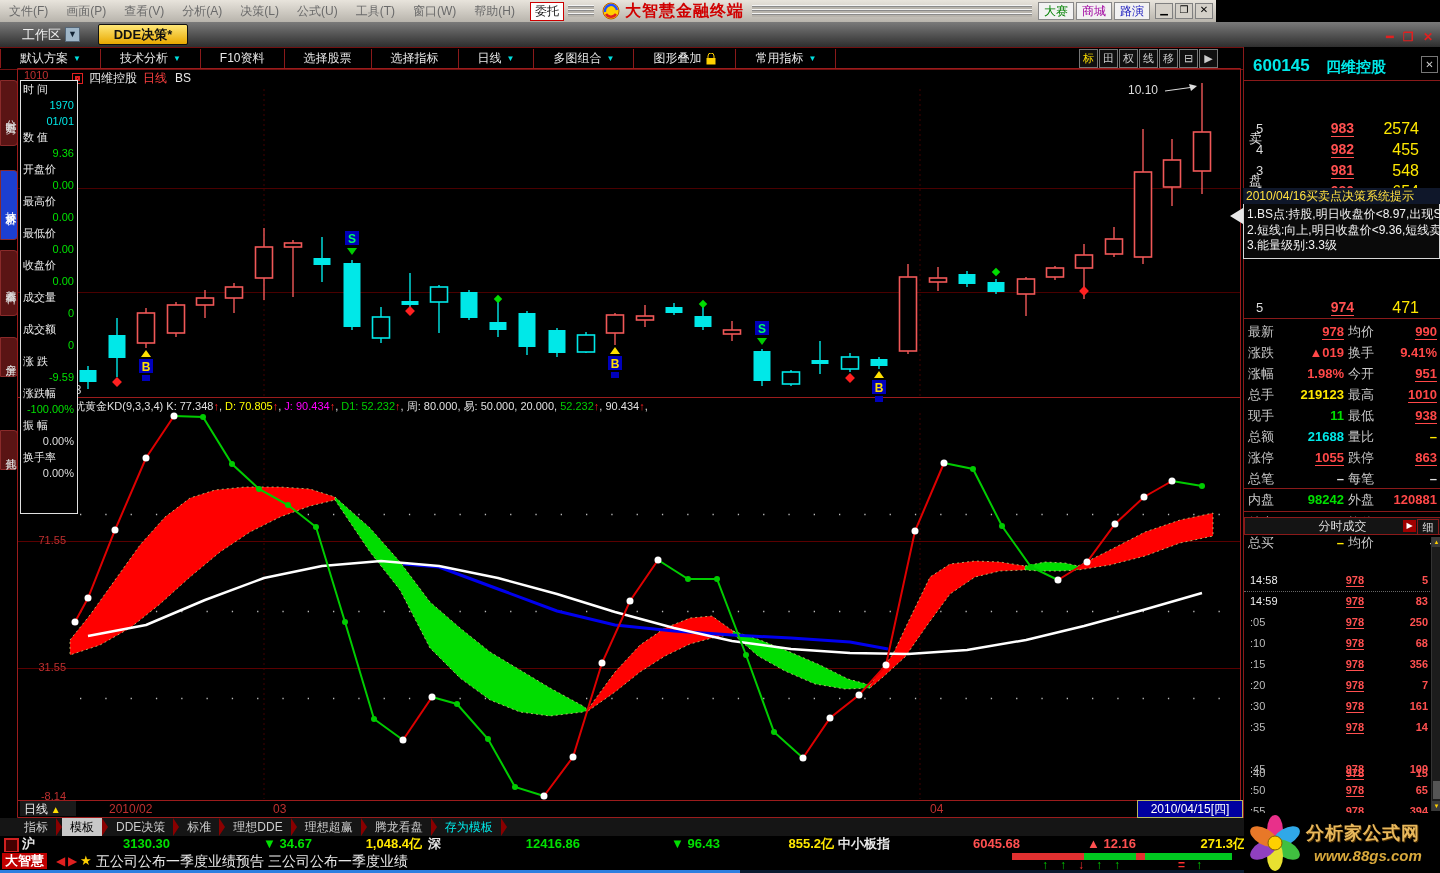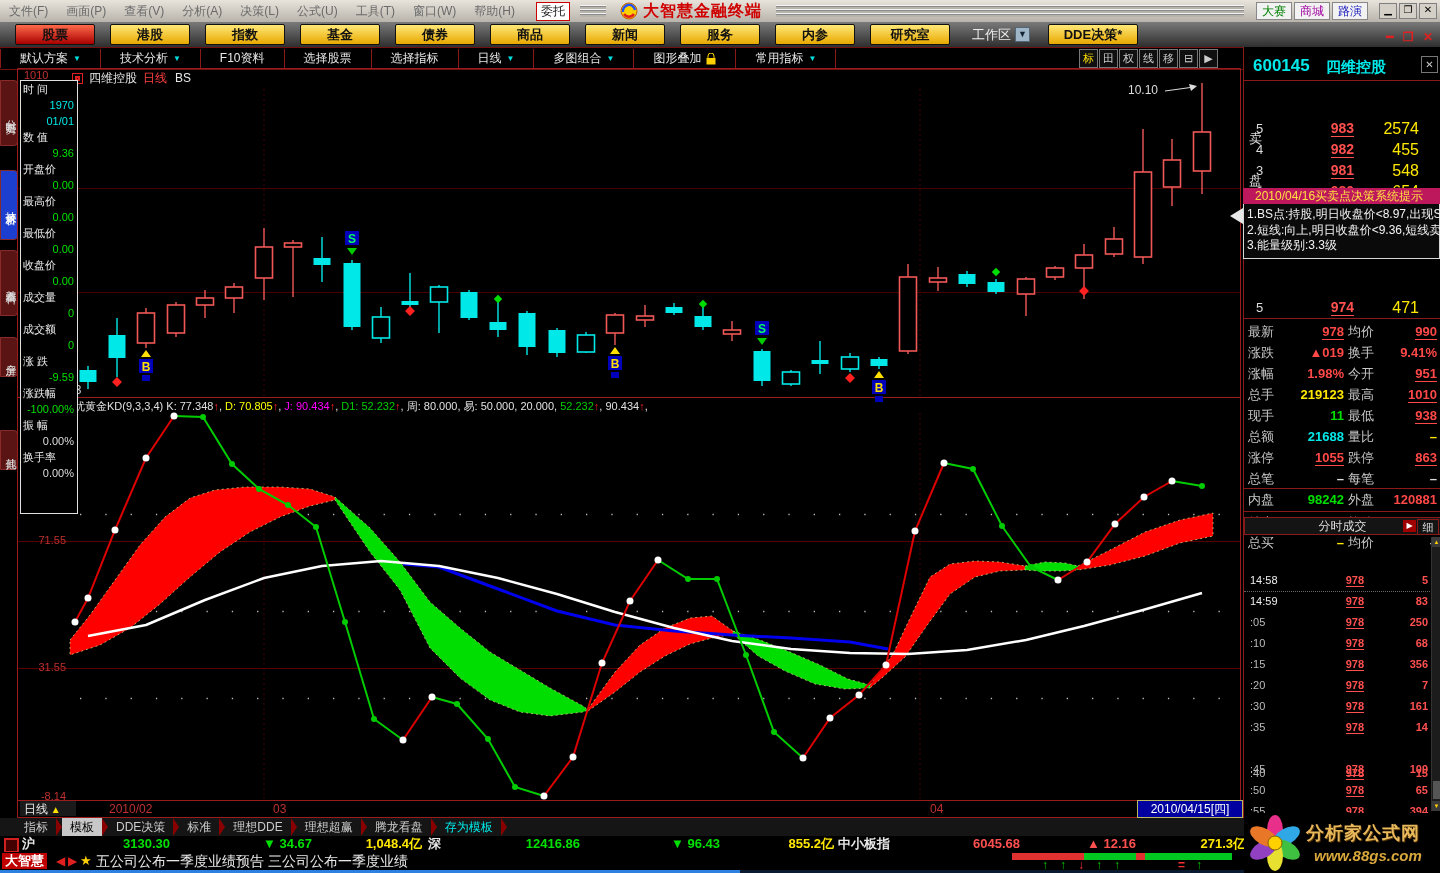--- a/index.html
+++ b/index.html
@@ -1,21 +1,21 @@
 <!DOCTYPE html>
 <html><head>
 <meta charset="utf-8">
 <style>
   html,body{margin:0;padding:0;background:#222;}
   #app{position:relative;width:1440px;height:873px;background:#000;overflow:hidden;
        font-family:"Liberation Sans",sans-serif;font-size:12px;-webkit-font-smoothing:none;}
   .abs{position:absolute;}
   
-  #menubar{position:absolute;left:0;top:0;width:1440px;height:22px;
-    background:linear-gradient(#e8e4dc,#b8b4ac);display:flex;align-items:center;gap:6px;}
+  #menubar{position:absolute;left:0;top:0;width:1216px;height:22px;
+    background:linear-gradient(#e8e4dc,#b8b4ac);display:flex;align-items:center;}
   .mitem{color:#6a6a6a;padding:0 9px;font-size:12px;white-space:nowrap;}
   .broker{background:#fff;border:1px solid #c00;color:#111;padding:0 4px;margin-left:6px;}
   .grip{height:12px;background:repeating-linear-gradient(180deg,#f4f4f4 0 1px,#8a8a8a 1px 2px,#b8b4ac 2px 4px);}
   .titlewrap{display:flex;align-items:center;margin:0 8px;white-space:nowrap;}
   .apptitle{color:#d00000;font-weight:bold;font-size:16px;letter-spacing:1px;margin-left:5px;}
   .mbbtn{background:#f2f2f2;border:1px solid #888;padding:0 5px;height:16px;line-height:16px;margin-left:2px;font-size:12px;}
   .winbtn{background:#d4d0c8;border:1px solid #808080;width:16px;height:14px;line-height:12px;text-align:center;
     font-size:10px;color:#000;margin-left:2px;}
   
   #toolbar1{position:absolute;left:0;top:22px;width:1440px;height:25px;
@@ -82,21 +82,21 @@
   .sl2{position:absolute;left:104px;color:#c8c8c8;}
   .sv2{position:absolute;right:4px;width:56px;text-align:right;font-weight:bold;}
   .cr{color:#ff4848}.cy{color:#ffe800}.cg{color:#00e000}.cc{color:#00e8e8}.cw{color:#ddd}
   #tsbar{position:absolute;left:0;top:470px;width:195px;height:16px;background:#141414;
     border:1px solid #8a1a1a;color:#ddd;text-align:center;line-height:16px;}
   .tsrow{position:absolute;left:0;width:188px;height:21px;line-height:21px;font-size:11px;}
   .tst{position:absolute;left:6px;color:#bbb;}
   .tsp{position:absolute;left:60px;width:60px;text-align:right;color:#ff5050;font-weight:bold;}
   .tsv{position:absolute;right:4px;width:56px;text-align:right;color:#ff5050;font-weight:bold;}
   #tooltip{position:absolute;left:1243px;top:188px;width:197px;z-index:40;}
-  #ttbar{background:#be185d;color:#ffe040;font-size:12px;height:16px;line-height:16px;padding-left:12px;white-space:nowrap;}
+  #ttbar{background:#0f172a;color:#ffe040;font-size:12px;height:16px;line-height:16px;padding-left:3px;white-space:nowrap;}
   #ttbody{background:#0a0a0a;border:1px solid #d8d8d8;border-top:none;color:#f4f4f4;font-size:12px;
     line-height:15.5px;padding:3px 2px 4px 3px;white-space:nowrap;}
   #ttarrow{position:absolute;left:-13px;top:20px;width:0;height:0;
     border-top:8px solid transparent;border-bottom:8px solid transparent;border-right:13px solid #e8e8e8;}
   #scrollbar{position:absolute;right:0;top:490px;width:9px;height:274px;background:#1c1c1c;border-left:1px solid #333;}
   .scarr{position:absolute;left:0;width:9px;height:10px;background:#3a3a3a;color:#ffd000;font-size:6px;
     text-align:center;line-height:10px;}
   
   #tabsrow{position:absolute;left:0;top:818px;width:1440px;height:18px;background:#151515;display:flex;align-items:center;}
   .btab{color:#ccc;padding:0 8px;height:18px;line-height:18px;font-size:12px;white-space:nowrap;}
@@ -152,32 +152,20 @@
         <div class="mbbtn" style="color: rgb(32, 32, 192);">路演</div>
       </div>
     <div style="display:flex;margin:0 3px;">
       <div class="winbtn">▁</div>
       <div class="winbtn">❐</div>
       <div class="winbtn">✕</div>
     </div>
   </div>
 
   <div id="toolbar1">
-    <div id="t1btns" style="display:flex;">
-        <div class="ybtn rbtn">股票</div>
-        <div class="ybtn">港股</div>
-        <div class="ybtn">指数</div>
-        <div class="ybtn">基金</div>
-        <div class="ybtn">债券</div>
-        <div class="ybtn">商品</div>
-        <div class="ybtn">新闻</div>
-        <div class="ybtn">服务</div>
-        <div class="ybtn">内参</div>
-        <div class="ybtn">研究室</div>
-      </div>
     <span class="wslabel">工作区</span>
     <span class="wscheck">▼</span>
     <div class="ybtn" style="width:88px;margin-left:18px;">DDE决策*</div>
     <div id="t1winbtns">━ ❐ ✕</div>
   </div>
 
   <div id="toolbar2">
       <div class="t2item">
         <span>默认方案</span>
         <span class="t2arrow">▼</span>

